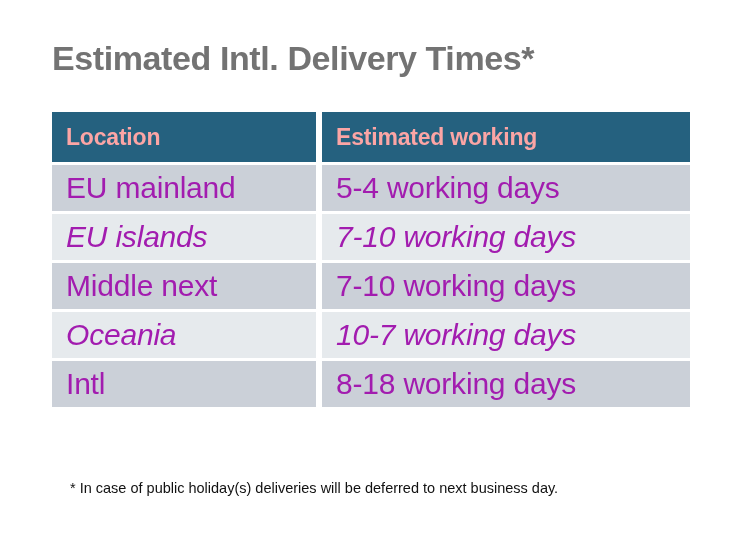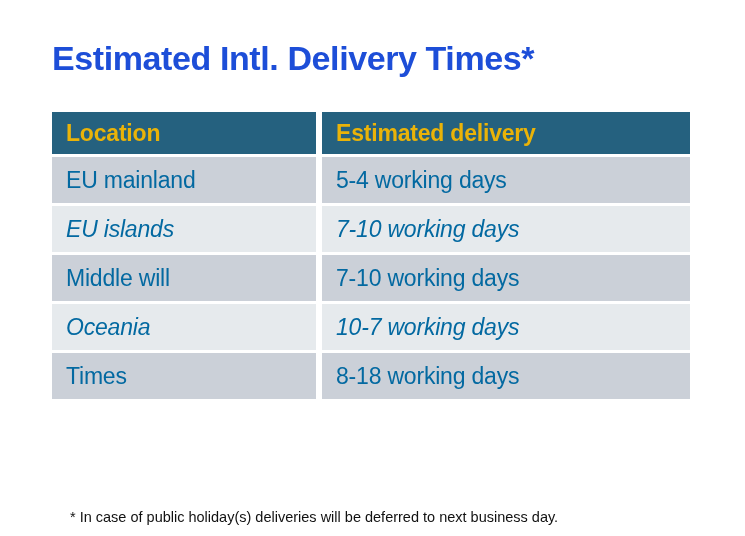--- a/index.html
+++ b/index.html
@@ -22,21 +22,21 @@
     box-sizing: border-box;
   }
 
   .page-title {
     position: absolute;
     left: 52px;
     top: 36px;
     font-size: 34px;
     font-weight: 700;
     letter-spacing: -0.4px;
-    color: #1d4ed8;
+    color: #737373;
     line-height: 44px;
     white-space: nowrap;
   }
 
   .delivery-table {
     position: absolute;
     left: 52px;
     top: 112px;
     width: 638px;
     border-collapse: separate;
@@ -52,30 +52,30 @@
   .delivery-table td {
     padding: 0 0 0 14px;
     height: 46px;
     vertical-align: middle;
     text-align: left;
     box-sizing: border-box;
   }
 
   .delivery-table th {
     background: #25617f;
-    color: #eab308;
+    color: #fca5a5;
     font-size: 23px;
     font-weight: 700;
     letter-spacing: -0.2px;
-    height: 42px;
+    height: 50px;
   }
 
   .delivery-table td {
-    color: #0369a1;
-    font-size: 23px;
+    color: #a21caf;
+    font-size: 30px;
     font-weight: 400;
     letter-spacing: -0.2px;
   }
 
   .delivery-table tr.row-shade td { background: #cbd0d8; }
   .delivery-table tr.row-light td { background: #e6eaed; font-style: italic; }
 
   .col-spacer {
     background: #ffffff !important;
     padding: 0 !important;
@@ -83,21 +83,21 @@
 
   .row-spacer td {
     height: 3px;
     background: #ffffff !important;
     padding: 0 !important;
   }
 
   .footnote {
     position: absolute;
     left: 70px;
-    top: 507px;
+    top: 478px;
     font-size: 14.5px;
     font-weight: 400;
     color: #111111;
     line-height: 20px;
     white-space: nowrap;
   }
 </style>
 </head>
 <body>
 
@@ -108,21 +108,21 @@
   <table class="delivery-table">
     <colgroup>
       <col class="col-location">
       <col class="col-gap">
       <col class="col-estimate">
     </colgroup>
     <thead>
       <tr>
         <th>Location</th>
         <th class="col-spacer"></th>
-        <th>Estimated delivery</th>
+        <th>Estimated working</th>
       </tr>
     </thead>
     <tbody>
       <tr class="row-spacer">
         <td></td>
         <td class="col-spacer"></td>
         <td></td>
       </tr>
 
       <tr class="row-shade">
@@ -141,21 +141,21 @@
         <td class="col-spacer"></td>
         <td>7-10 working days</td>
       </tr>
       <tr class="row-spacer">
         <td></td>
         <td class="col-spacer"></td>
         <td></td>
       </tr>
 
       <tr class="row-shade">
-        <td>Middle will</td>
+        <td>Middle next</td>
         <td class="col-spacer"></td>
         <td>7-10 working days</td>
       </tr>
       <tr class="row-spacer">
         <td></td>
         <td class="col-spacer"></td>
         <td></td>
       </tr>
 
       <tr class="row-light">
@@ -163,21 +163,21 @@
         <td class="col-spacer"></td>
         <td>10-7 working days</td>
       </tr>
       <tr class="row-spacer">
         <td></td>
         <td class="col-spacer"></td>
         <td></td>
       </tr>
 
       <tr class="row-shade">
-        <td>Times</td>
+        <td>Intl</td>
         <td class="col-spacer"></td>
         <td>8-18 working days</td>
       </tr>
       <tr class="row-spacer">
         <td></td>
         <td class="col-spacer"></td>
         <td></td>
       </tr>
 
     </tbody>

